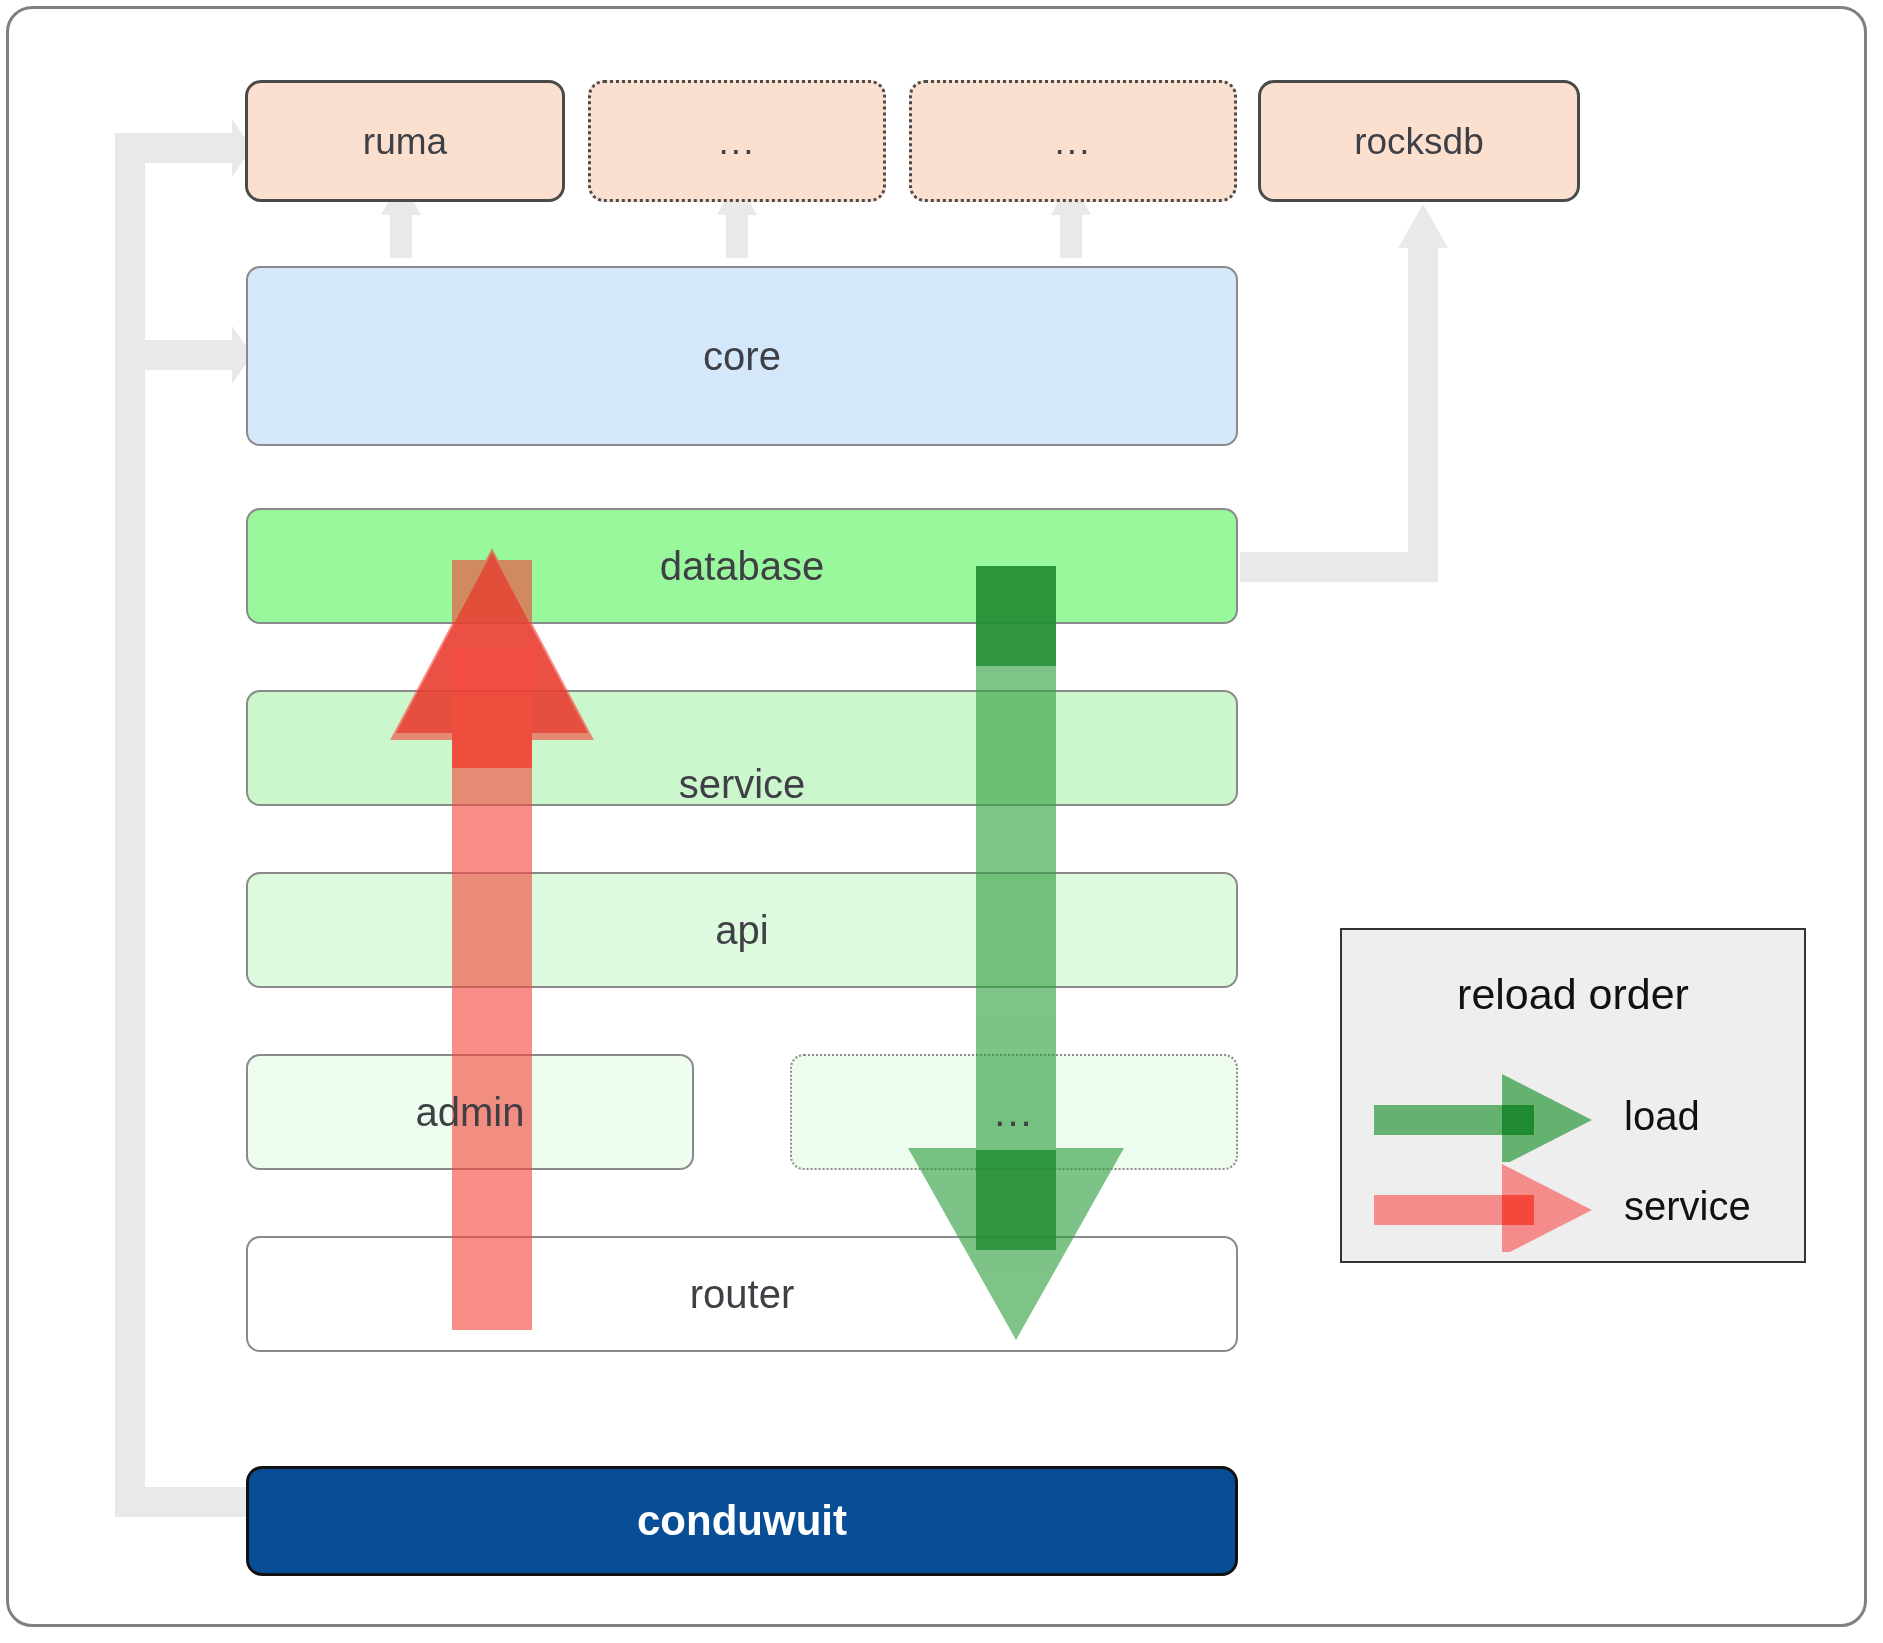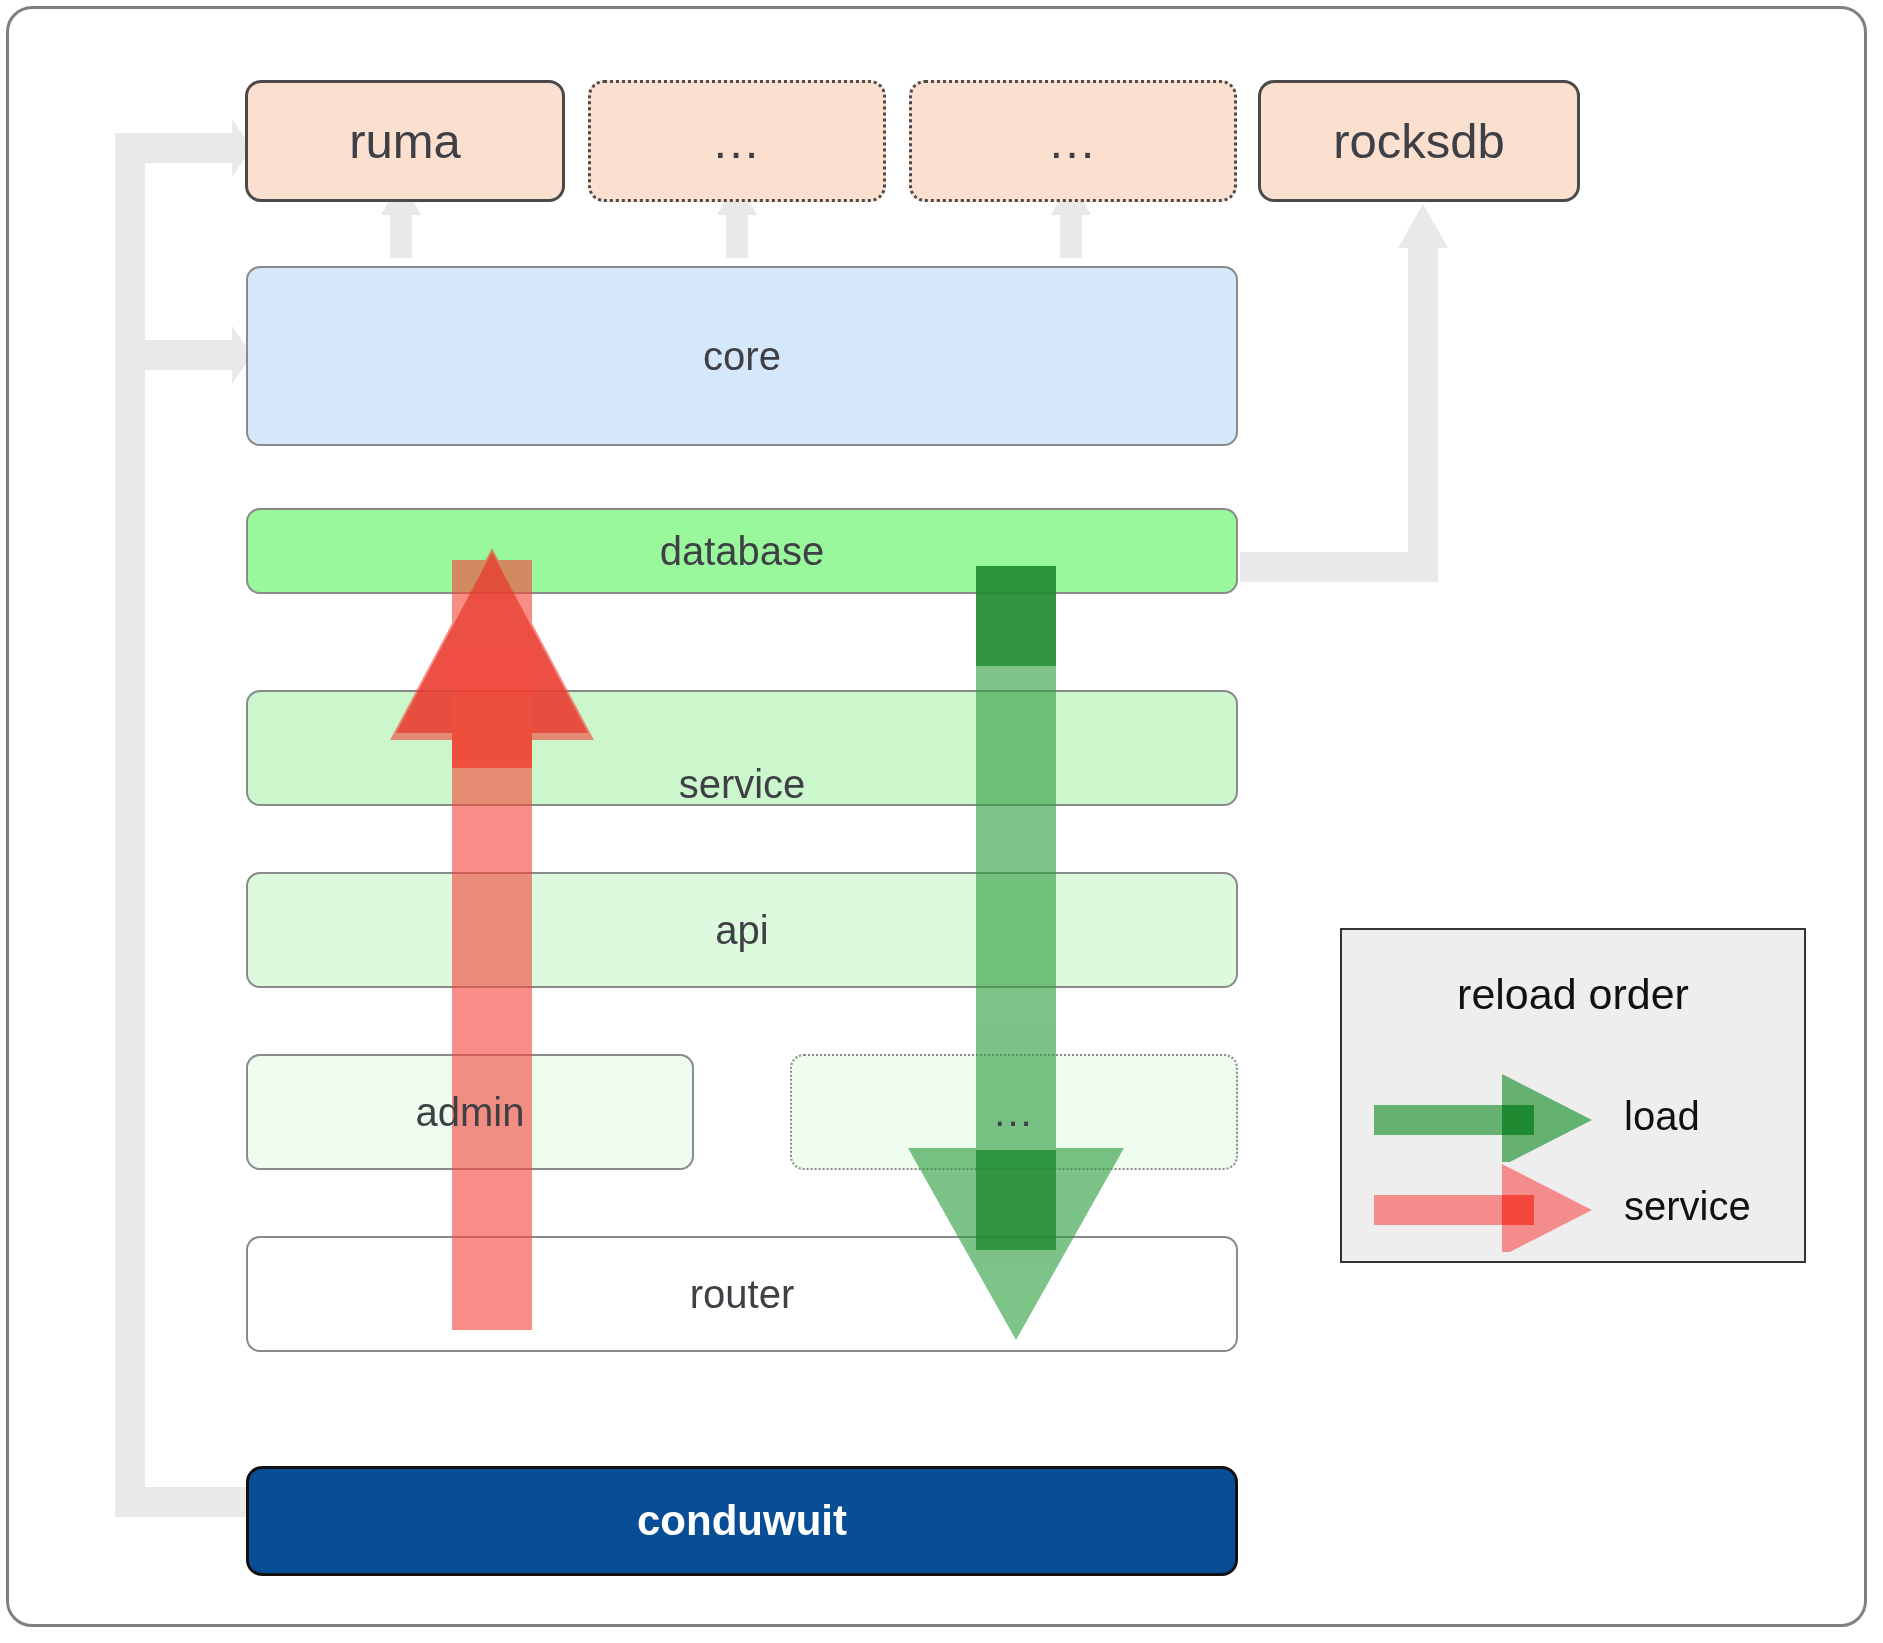--- a/index.html
+++ b/index.html
@@ -48,21 +48,21 @@
   
   .dep {
     background: #fbe0d0;
     border: 3px solid #4a4a4a;
     border-radius: 16px;
   }
   .dep.dotted {
     border: 3px dotted #4a4a4a;
   }
   .dep .lbl {
-    font-size: 49px;
+    font-size: 37px;
     color: #3f3f46;
   }
   .dots {
     font-size: 39px;
     color: #3f3f46;
     letter-spacing: 2px;
   }
 
   
   .core {
@@ -189,21 +189,21 @@
   </div>
 
   <div class="box core" style="left:246px; top:266px; width:992px; height:180px;">
     <span class="lbl">core</span>
   </div>
 
   <div class="box dep" style="left:1258px; top:80px; width:322px; height:122px;">
     <span class="lbl">rocksdb</span>
   </div>
 
-  <div class="box layer l-database" style="left:246px; top:508px; width:992px; height:86px;">
+  <div class="box layer l-database" style="left:246px; top:508px; width:992px; height:116px;">
     <span class="lbl">database</span>
   </div>
 
   <div class="box layer l-service" style="left:246px; top:690px; width:992px; height:116px;">
     <span class="lbl">service</span>
   </div>
 
   <div class="box layer l-api" style="left:246px; top:872px; width:992px; height:116px;">
     <span class="lbl">api</span>
   </div>

